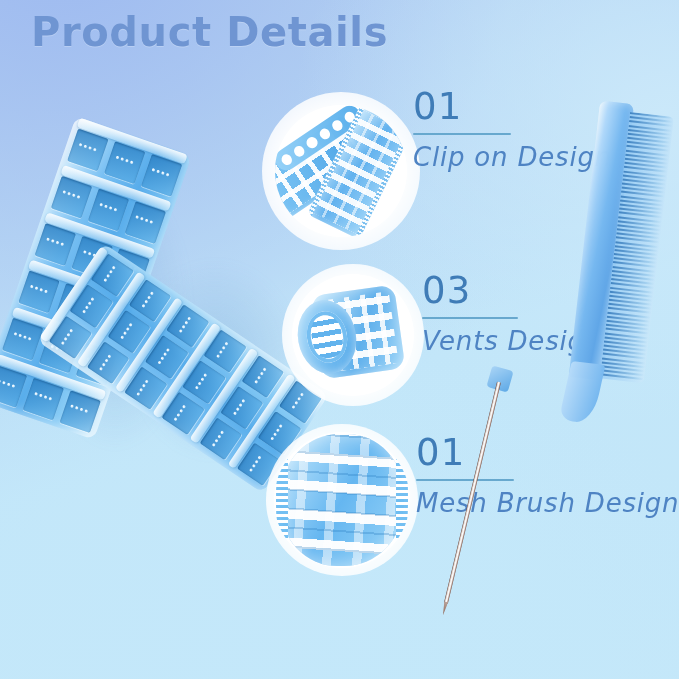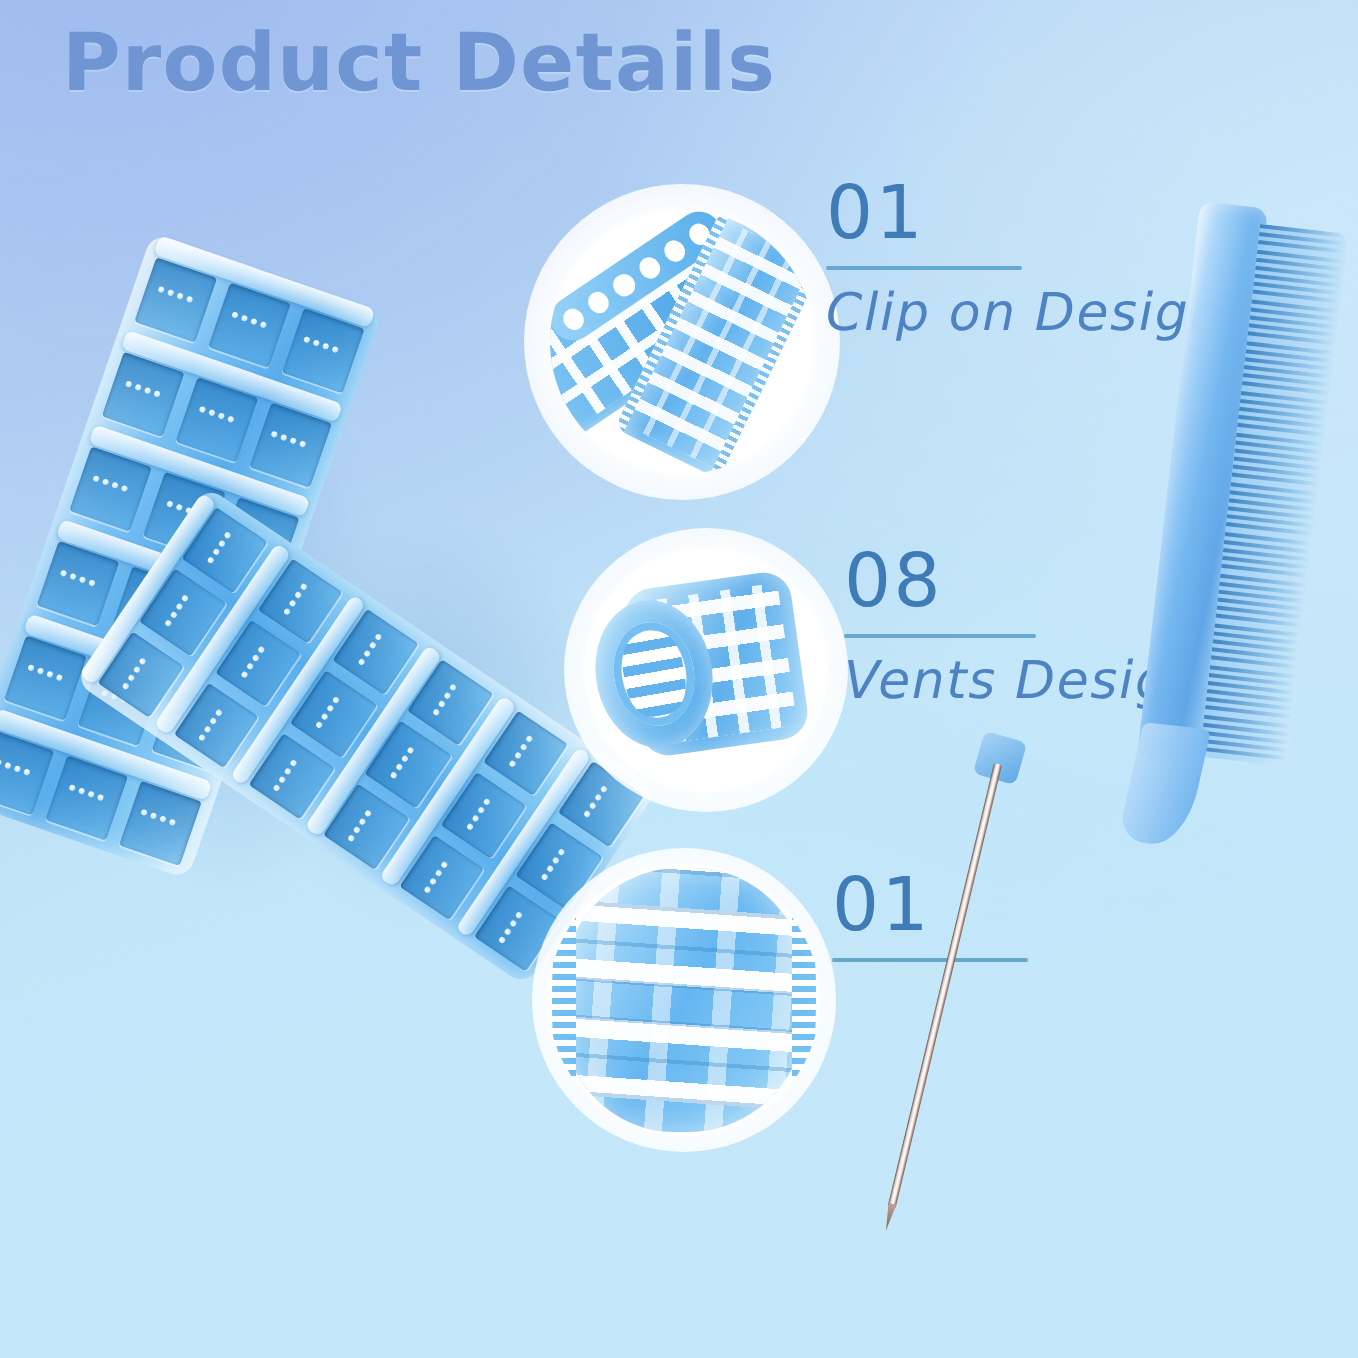--- a/index.html
+++ b/index.html
@@ -562,21 +562,21 @@
                   background:#fff;
                   box-shadow:inset 0 0 0 4px rgba(110,186,240,.95);"></div>
       <div style="position:absolute;left:14px;top:16px;width:30px;height:42px;
                   background:repeating-linear-gradient(0deg,rgba(90,175,236,.95) 0 5px,#fff 5px 11px);
                   border-radius:40%;"></div>
     </div>
   </div>
 </div>
   </div>
   <div class="label" style="left:422px;top:272px;">
-    <div class="num">08</div>
+    <div class="num">03</div>
     <div class="rule" style="width:96px;"></div>
     <div class="cap">Vents Design</div>
   </div>
 
   <div class="callout" style="left:266px;top:424px;width:152px;height:152px;">
     <div class="circle-glow" style="inset:0;"></div>
     <div class="circle-clip" id="cut3" style="left:8px;top:8px;width:136px;height:136px;">
   <div style="position:absolute;inset:0;background:#fff;">
     <div style="position:absolute;left:6px;top:2px;width:124px;height:132px;border-radius:48% 46% 48% 46%;
                 background:linear-gradient(120deg,rgba(198,233,253,.96),rgba(96,180,240,.97) 50%,rgba(150,212,248,.95));
@@ -593,20 +593,21 @@
                 border-radius:50% 0 0 50%;"></div>
     <div style="position:absolute;right:2px;top:14px;width:12px;height:104px;
                 background:repeating-linear-gradient(0deg,rgba(108,188,241,.95) 0 3px,#fff 3px 6px);
                 border-radius:0 50% 50% 0;"></div>
   </div>
 </div>
   </div>
   <div class="label" style="left:416px;top:434px;">
     <div class="num">01</div>
     <div class="rule" style="width:98px;"></div>
+    <div class="cap">Mesh Brush Design</div>
   </div>
 
   <div id="comb">
     <div class="comb-spine"></div>
     <div class="comb-teeth" id="comb-teeth">
         <i style="top: 0px;"></i>
         <i style="top: 4.18px;"></i>
         <i style="top: 8.36px;"></i>
         <i style="top: 12.54px;"></i>
         <i style="top: 16.72px;"></i>

